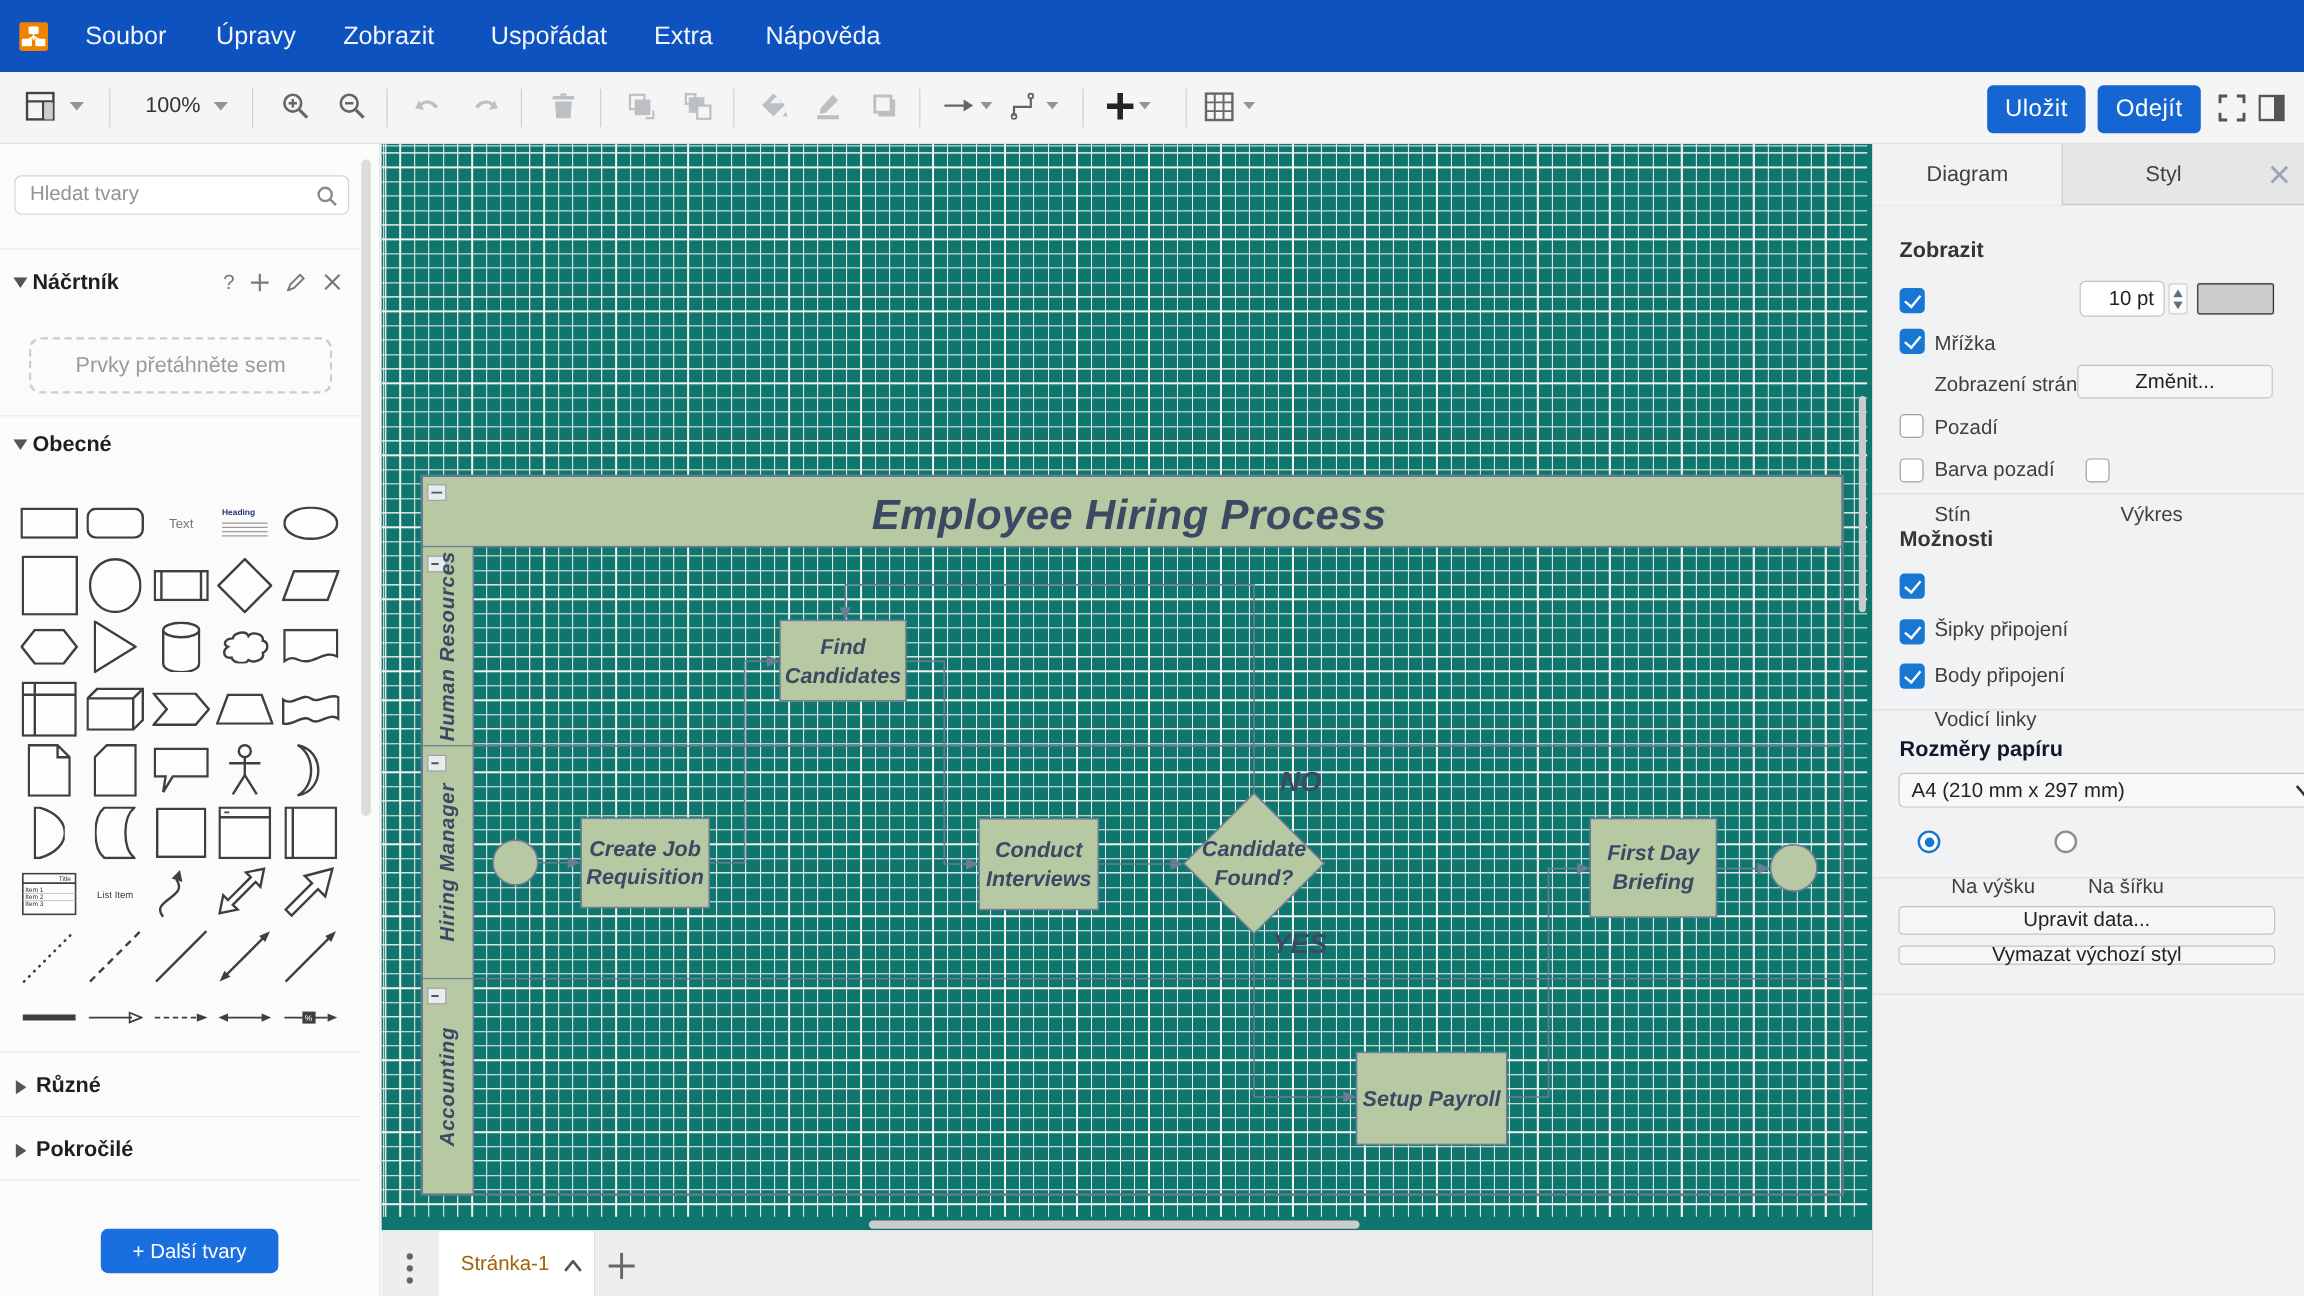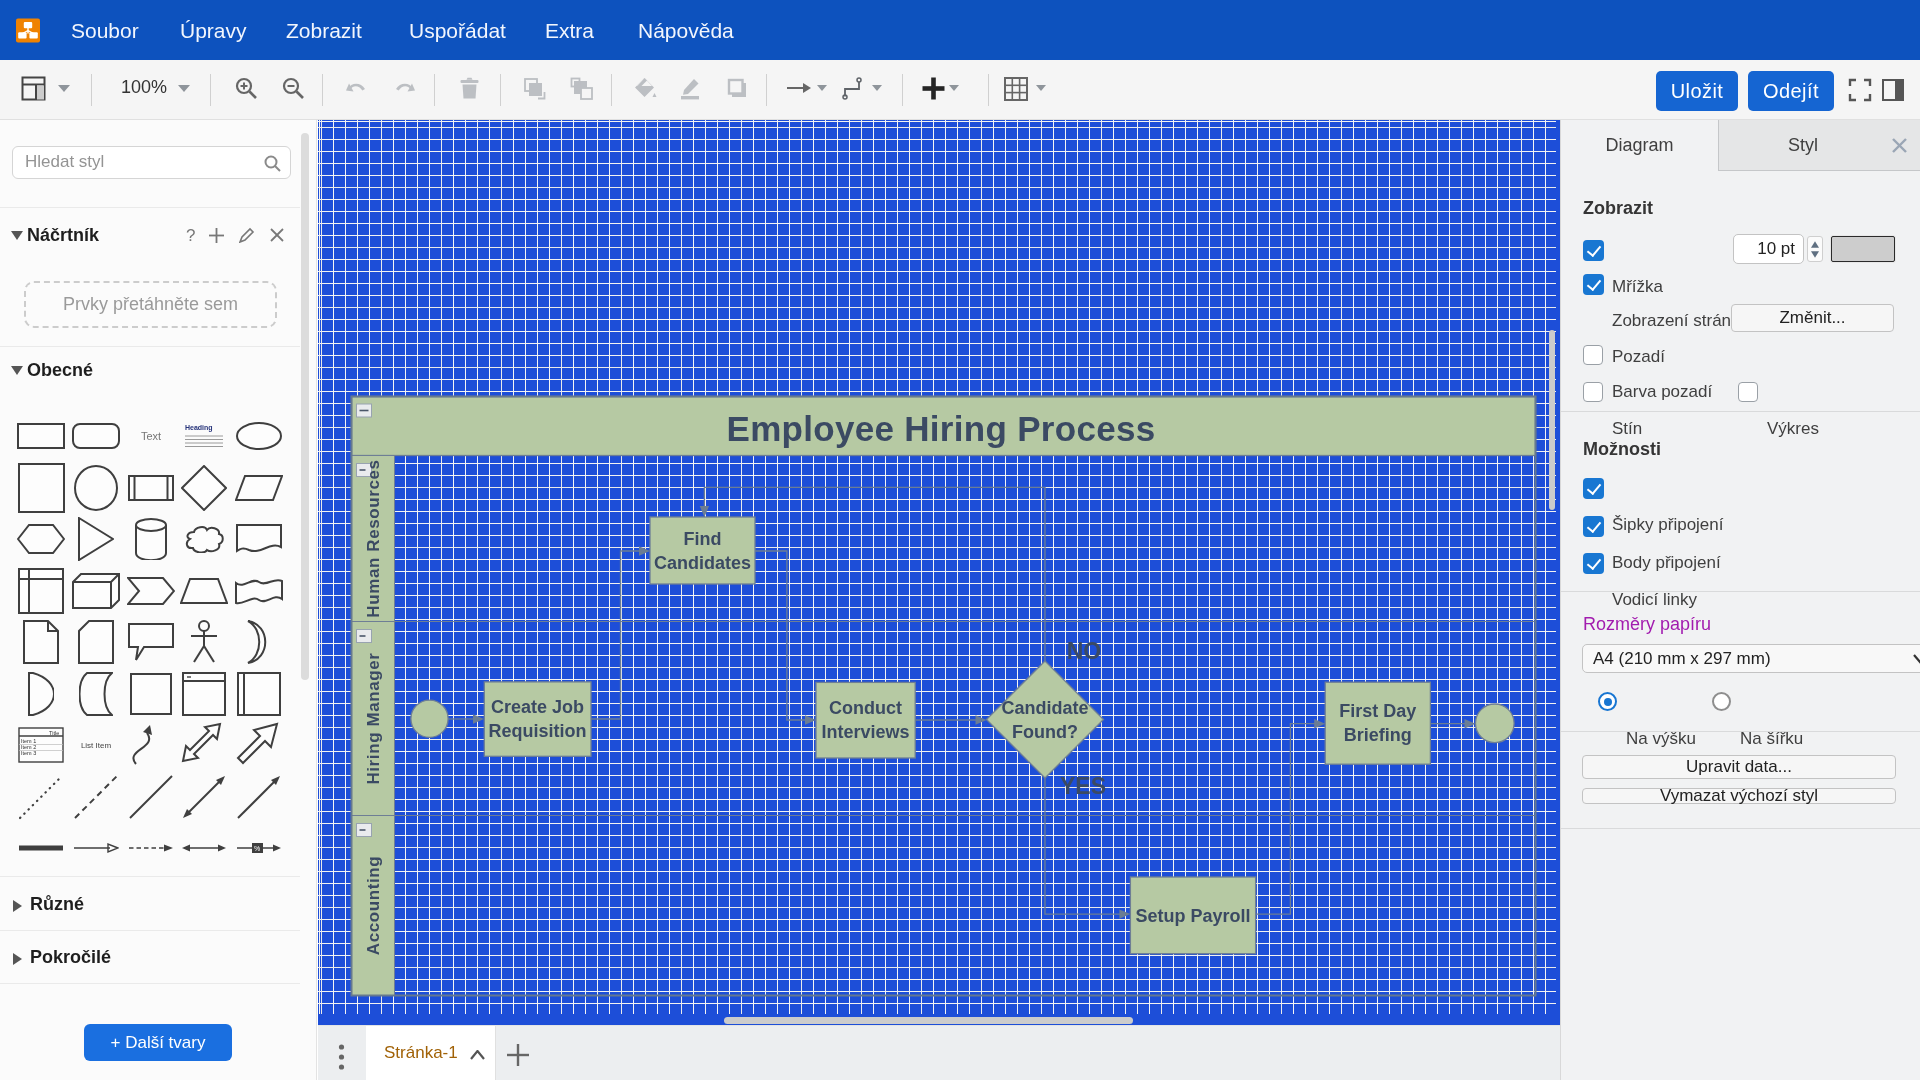--- a/index.html
+++ b/index.html
@@ -7,21 +7,21 @@
 .abs { position:absolute; }
 #menubar { position:absolute; left:0; top:0; width:1920px; height:60px; background:#0d52be; }
 #menubar .mitem { position:absolute; top:0; height:60px; line-height:61px; color:#f2f6fd; font-size:21px; }
 #logo { position:absolute; left:16px; top:18px; width:24px; height:25px; }
 #toolbar { position:absolute; left:0; top:60px; width:1920px; height:60px; background:#f5f5f5; border-bottom:1px solid #e0e0e0; }
 .tsep { position:absolute; top:14px; width:1px; height:32px; background:#d0d0d0; }
 .ticon { position:absolute; top:16px; }
 .btn-blue { position:absolute; top:11px; height:40px; background:#1565d2; color:#fff; font-size:20px; letter-spacing:0.4px; border-radius:5px; text-align:center; line-height:40px; }
 #sidebar { position:absolute; left:0; top:120px; width:317px; height:960px; background:#fbfbfb; border-right:1px solid #e3e3e3; }
 #rightpanel { position:absolute; left:1560px; top:120px; width:360px; height:960px; background:#f1f2f3; border-left:1px solid #d8d8d8; }
-#canvas { position:absolute; left:318px; top:120px; width:1242px; height:906px; background:#1d4ed8; overflow:hidden; }
+#canvas { position:absolute; left:318px; top:120px; width:1242px; height:906px; background:#0f766e; overflow:hidden;font-style:italic; }
 #footer { position:absolute; left:318px; top:1025px; width:1242px; height:55px; background:#ecEEf0; border-top:1px solid #e2e4e5; }
 .cb { position:absolute; width:20px; height:20px; background:#fff; border:1.5px solid #9aa0a6; border-radius:4px; }
 .cb.on { background:#1877d2; border:none; width:21px; height:21px; }
 .cb.on::after { content:""; position:absolute; left:7px; top:3px; width:6px; height:11px; border:solid #fff; border-width:0 2.6px 2.6px 0; transform:rotate(40deg); }
 .lbl { position:absolute; font-size:17px; color:#3f3f3f;margin-top:38px; }
 .pbtn { position:absolute; background:#f6f6f6; border:1px solid #c3c3c3; border-radius:4px; font-size:17px; color:#222; text-align:center; display:flex; align-items:center; justify-content:center; }
 </style>
 </head>
 <body>
 <div id="menubar">
@@ -149,21 +149,21 @@
       <path d="M8 2 H2 V8 M16 2 H22 V8 M8 22 H2 V16 M16 22 H22 V16" fill="none" stroke="#555" stroke-width="2.4"></path>
     </svg>
   <svg class="ticon" style="left:1882px; top:18px;" width="22" height="24" viewBox="0 0 22 24">
       <rect x="1" y="2" width="20" height="20" fill="none" stroke="#555" stroke-width="2"></rect>
       <rect x="13" y="2" width="8" height="20" fill="#555"></rect>
     </svg>
 </div>
 
 <div id="sidebar">
   <div class="abs" style="left:12px; top:26px; width:279px; height:33px; background:#fff; border:1px solid #d5d5d5; border-radius:6px;">
-    <div class="abs" style="left:12px; top:5px; font-size:17px; color:#949494;">Hledat styl</div>
+    <div class="abs" style="left:12px; top:5px; font-size:17px; color:#949494;">Hledat tvary</div>
     <svg class="abs" style="right:8px; top:7px;" width="19" height="19" viewBox="0 0 19 19">
         <circle cx="8" cy="8" r="5.5" fill="none" stroke="#8a8a8a" stroke-width="2"></circle>
         <line x1="12" y1="12" x2="17" y2="17" stroke="#8a8a8a" stroke-width="2"></line>
       </svg>
   </div>
   <div class="abs" style="left:0px; top:87px; width:300px; height:1px; background:#eaeaea;"></div>
   <svg class="abs" style="left:11px; top:111px;" width="12" height="9" viewBox="0 0 12 9">
       <path d="M0 0 L12 0 L6 9 Z" fill="#555"></path>
     </svg>
   <div class="abs" style="left:27px; top:105px; font-size:18px; font-weight:bold; color:#1e1e1e;">Náčrtník</div>
@@ -503,21 +503,21 @@
   <div class="abs" style="left:22px; top:319px; font-size:18px; font-weight:bold; color:#353535;">Možnosti</div>
   <div class="cb on" style="left:22px; top:358px;"></div>
   <div class="lbl" style="left:51px; top:357px;">Šipky připojení</div>
   <div class="cb on" style="left:22px; top:396px;"></div>
   <div class="lbl" style="left:51px; top:395px;">Body připojení</div>
   <div class="cb on" style="left:22px; top:433px;"></div>
   <div class="lbl" style="left:51px; top:432px;">Vodicí linky</div>
 
   <div class="abs" style="left:0px; top:471px; width:360px; height:1px; background:#d9dadb;"></div>
 
-  <div class="abs" style="left:22px; top:494px; font-size:18px; font-weight:normal; color:#a21caf;">Rozměry papíru</div>
+  <div class="abs" style="left:22px; top:494px; font-size:18px; font-weight:bold; color:#0f172a;">Rozměry papíru</div>
   <div class="abs" style="left:21px; top:524px; width:356px; height:29px; background:#f8f8f8; border:1px solid #c3c3c3; border-radius:5px; font-size:17px; color:#222; line-height:27px; padding-left:10px;">A4 (210 mm x 297 mm)
     <svg class="abs" style="right:10px; top:9px;" width="14" height="10" viewBox="0 0 14 10">
         <path d="M1 1 L7 8 L13 1" fill="none" stroke="#333" stroke-width="2.2"></path>
       </svg>
   </div>
   <div class="abs" style="left:37px; top:572px; width:19px; height:19px; border:2px solid #1876d2; border-radius:50%; background:#fff;">
       <div class="abs" style="left:3.5px; top:3.5px; width:8px; height:8px; background:#1876d2; border-radius:50%;"></div>
     </div>
   <div class="lbl" style="left:65px; top:571px;">Na výšku</div>
   <div class="abs" style="left:151px; top:572px; width:19px; height:19px; border:2px solid #8e8e8e; border-radius:50%; background:#fff;"></div>

